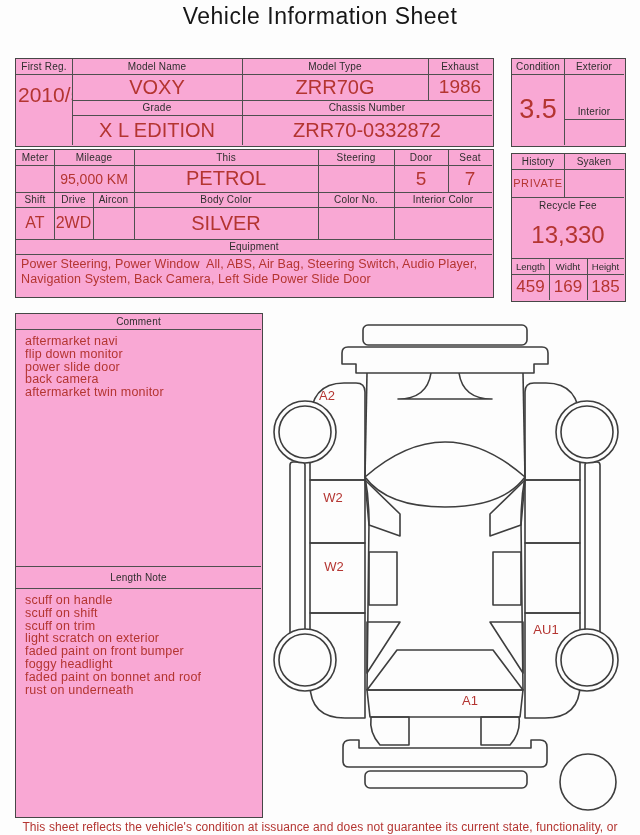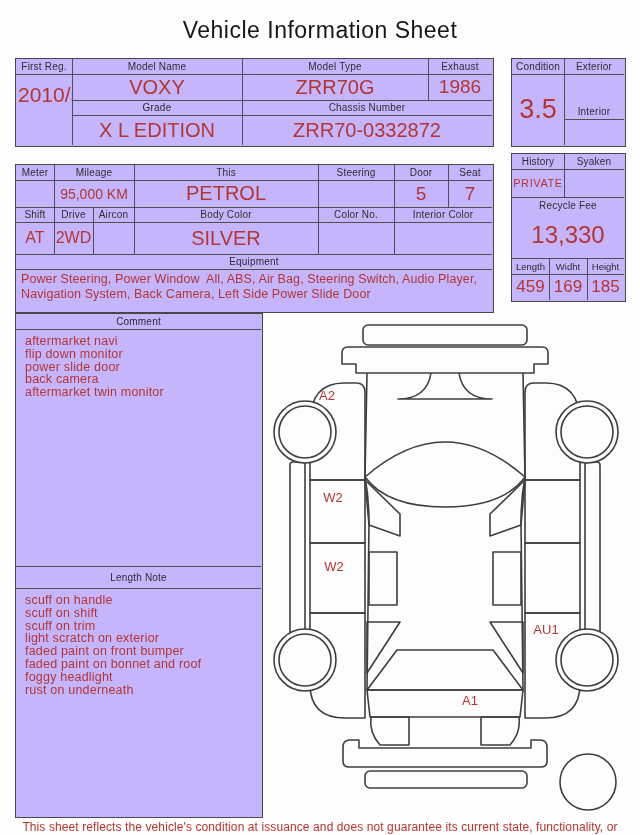--- a/index.html
+++ b/index.html
@@ -2,28 +2,28 @@
 <html><head>
 <meta charset="utf-8">
 <style>
   html,body{margin:0;padding:0;background:#ffffff;}
   #sheet{
     position:relative; width:640px; height:835px; background:#fdfdfd;
     font-family:"Liberation Sans","DejaVu Sans",sans-serif; color:#262626;
     overflow:hidden;
   }
   .abs{position:absolute; box-sizing:border-box;}
-  .box{position:absolute; box-sizing:border-box; border:1.5px solid #474747; background:#c4b5fd;}
+  .box{position:absolute; box-sizing:border-box; border:1.5px solid #474747; background:#f9a8d4;}
   .cell{position:absolute; box-sizing:border-box; display:flex; align-items:center; justify-content:center; text-align:center; overflow:hidden;}
   .hdr{font-size:10px; color:#2e2e2e; letter-spacing:0.2px;}
   .hdr-sm{font-size:9.5px; color:#2e2e2e;}
   .val{color:#b43531;}
   .vl{position:absolute; width:1px; background:#4f4f4f;}
   .hl{position:absolute; height:1px; background:#4f4f4f;}
-  .title{position:absolute; left:0; top:17px; width:640px; text-align:center;
+  .title{position:absolute; left:0; top:3px; width:640px; text-align:center;
          font-size:23px; letter-spacing:0.5px; color:#161616;}
   .bigred{font-size:20px;}
   .notes{position:absolute; color:#b43531; font-size:12.5px; line-height:12.8px; letter-spacing:0.2px; white-space:nowrap;}
   .notes div{height:12.8px;}
   .equip{justify-content:flex-start; align-items:flex-start; text-align:left;
          font-size:12.5px; line-height:15px; padding:3px 5px; white-space:pre-wrap; letter-spacing:0.1px;}
   .footer{position:absolute; left:0; top:820px; width:640px; text-align:center;
           font-size:12px; color:#b43531; letter-spacing:0.1px;}
   svg text{font-family:"Liberation Sans","DejaVu Sans",sans-serif;}
 </style>
@@ -65,21 +65,21 @@
     <div class="vl" style="left:52px;top:0;height:86px;"></div>
     <div class="hl" style="left:0;top:15px;width:112px;"></div>
     <div class="cell hdr" style="left:0;top:0;width:52px;height:15px;">Condition</div>
     <div class="cell hdr" style="left:52px;top:0;width:60px;height:15px;">Exterior</div>
     <div class="cell val" style="left:0;top:15px;width:52px;height:71px;font-size:27px;">3.5</div>
     <div class="cell val" style="left:52px;top:15px;width:60px;height:29px;"></div>
     <div class="cell hdr" style="left:52px;top:44px;width:60px;height:17px;border-bottom:1px solid #4f4f4f;">Interior</div>
     <div class="cell val" style="left:52px;top:61px;width:60px;height:25px;"></div>
   </div>
 
-  <div class="box" style="left:15px;top:164px;width:479px;height:149px;">
+  <div class="box" style="left:15px;top:149px;width:479px;height:149px;">
     <div class="hl" style="left:0;top:15px;width:476px;"></div>
     <div class="hl" style="left:0;top:42px;width:476px;"></div>
     <div class="hl" style="left:0;top:57px;width:476px;"></div>
     <div class="hl" style="left:0;top:89px;width:476px;"></div>
     <div class="hl" style="left:0;top:104px;width:476px;"></div>
     <div class="vl" style="left:38px;top:0;height:89px;"></div>
     <div class="vl" style="left:118px;top:0;height:89px;"></div>
     <div class="vl" style="left:302px;top:0;height:89px;"></div>
     <div class="vl" style="left:378px;top:0;height:89px;"></div>
     <div class="vl" style="left:432px;top:0;height:42px;"></div>
@@ -151,22 +151,22 @@
       <div>back camera</div>
       <div>aftermarket twin monitor</div>
     </div>
     <div class="cell hdr" style="left:0;top:252px;width:245px;height:23px;border-top:1px solid #4f4f4f;border-bottom:1px solid #4f4f4f;">Length Note</div>
     <div class="notes" style="left:9px;top:280px;">
       <div>scuff on handle</div>
       <div>scuff on shift</div>
       <div>scuff on trim</div>
       <div>light scratch on exterior</div>
       <div>faded paint on front bumper</div>
+      <div>foggy headlight</div>
       <div>faded paint on bonnet and roof</div>
-      <div>foggy headlight</div>
       <div>rust on underneath</div>
     </div>
   </div>
 
   <svg class="abs" style="left:270px;top:308px;" width="365" height="507" viewBox="0 0 365 507" fill="none" stroke="#3e3e3e" stroke-width="1.6" stroke-linejoin="round">
     <g>
       <path d="M40,172 V115 Q40,75 74,75 H86 Q95,75 95,84 V172 Z"></path>
       <rect x="40" y="172" width="55" height="63"></rect>
       <rect x="40" y="235" width="55" height="70"></rect>
       <path d="M40,305 H95 V410 H75 Q40,410 40,376 Z"></path>

